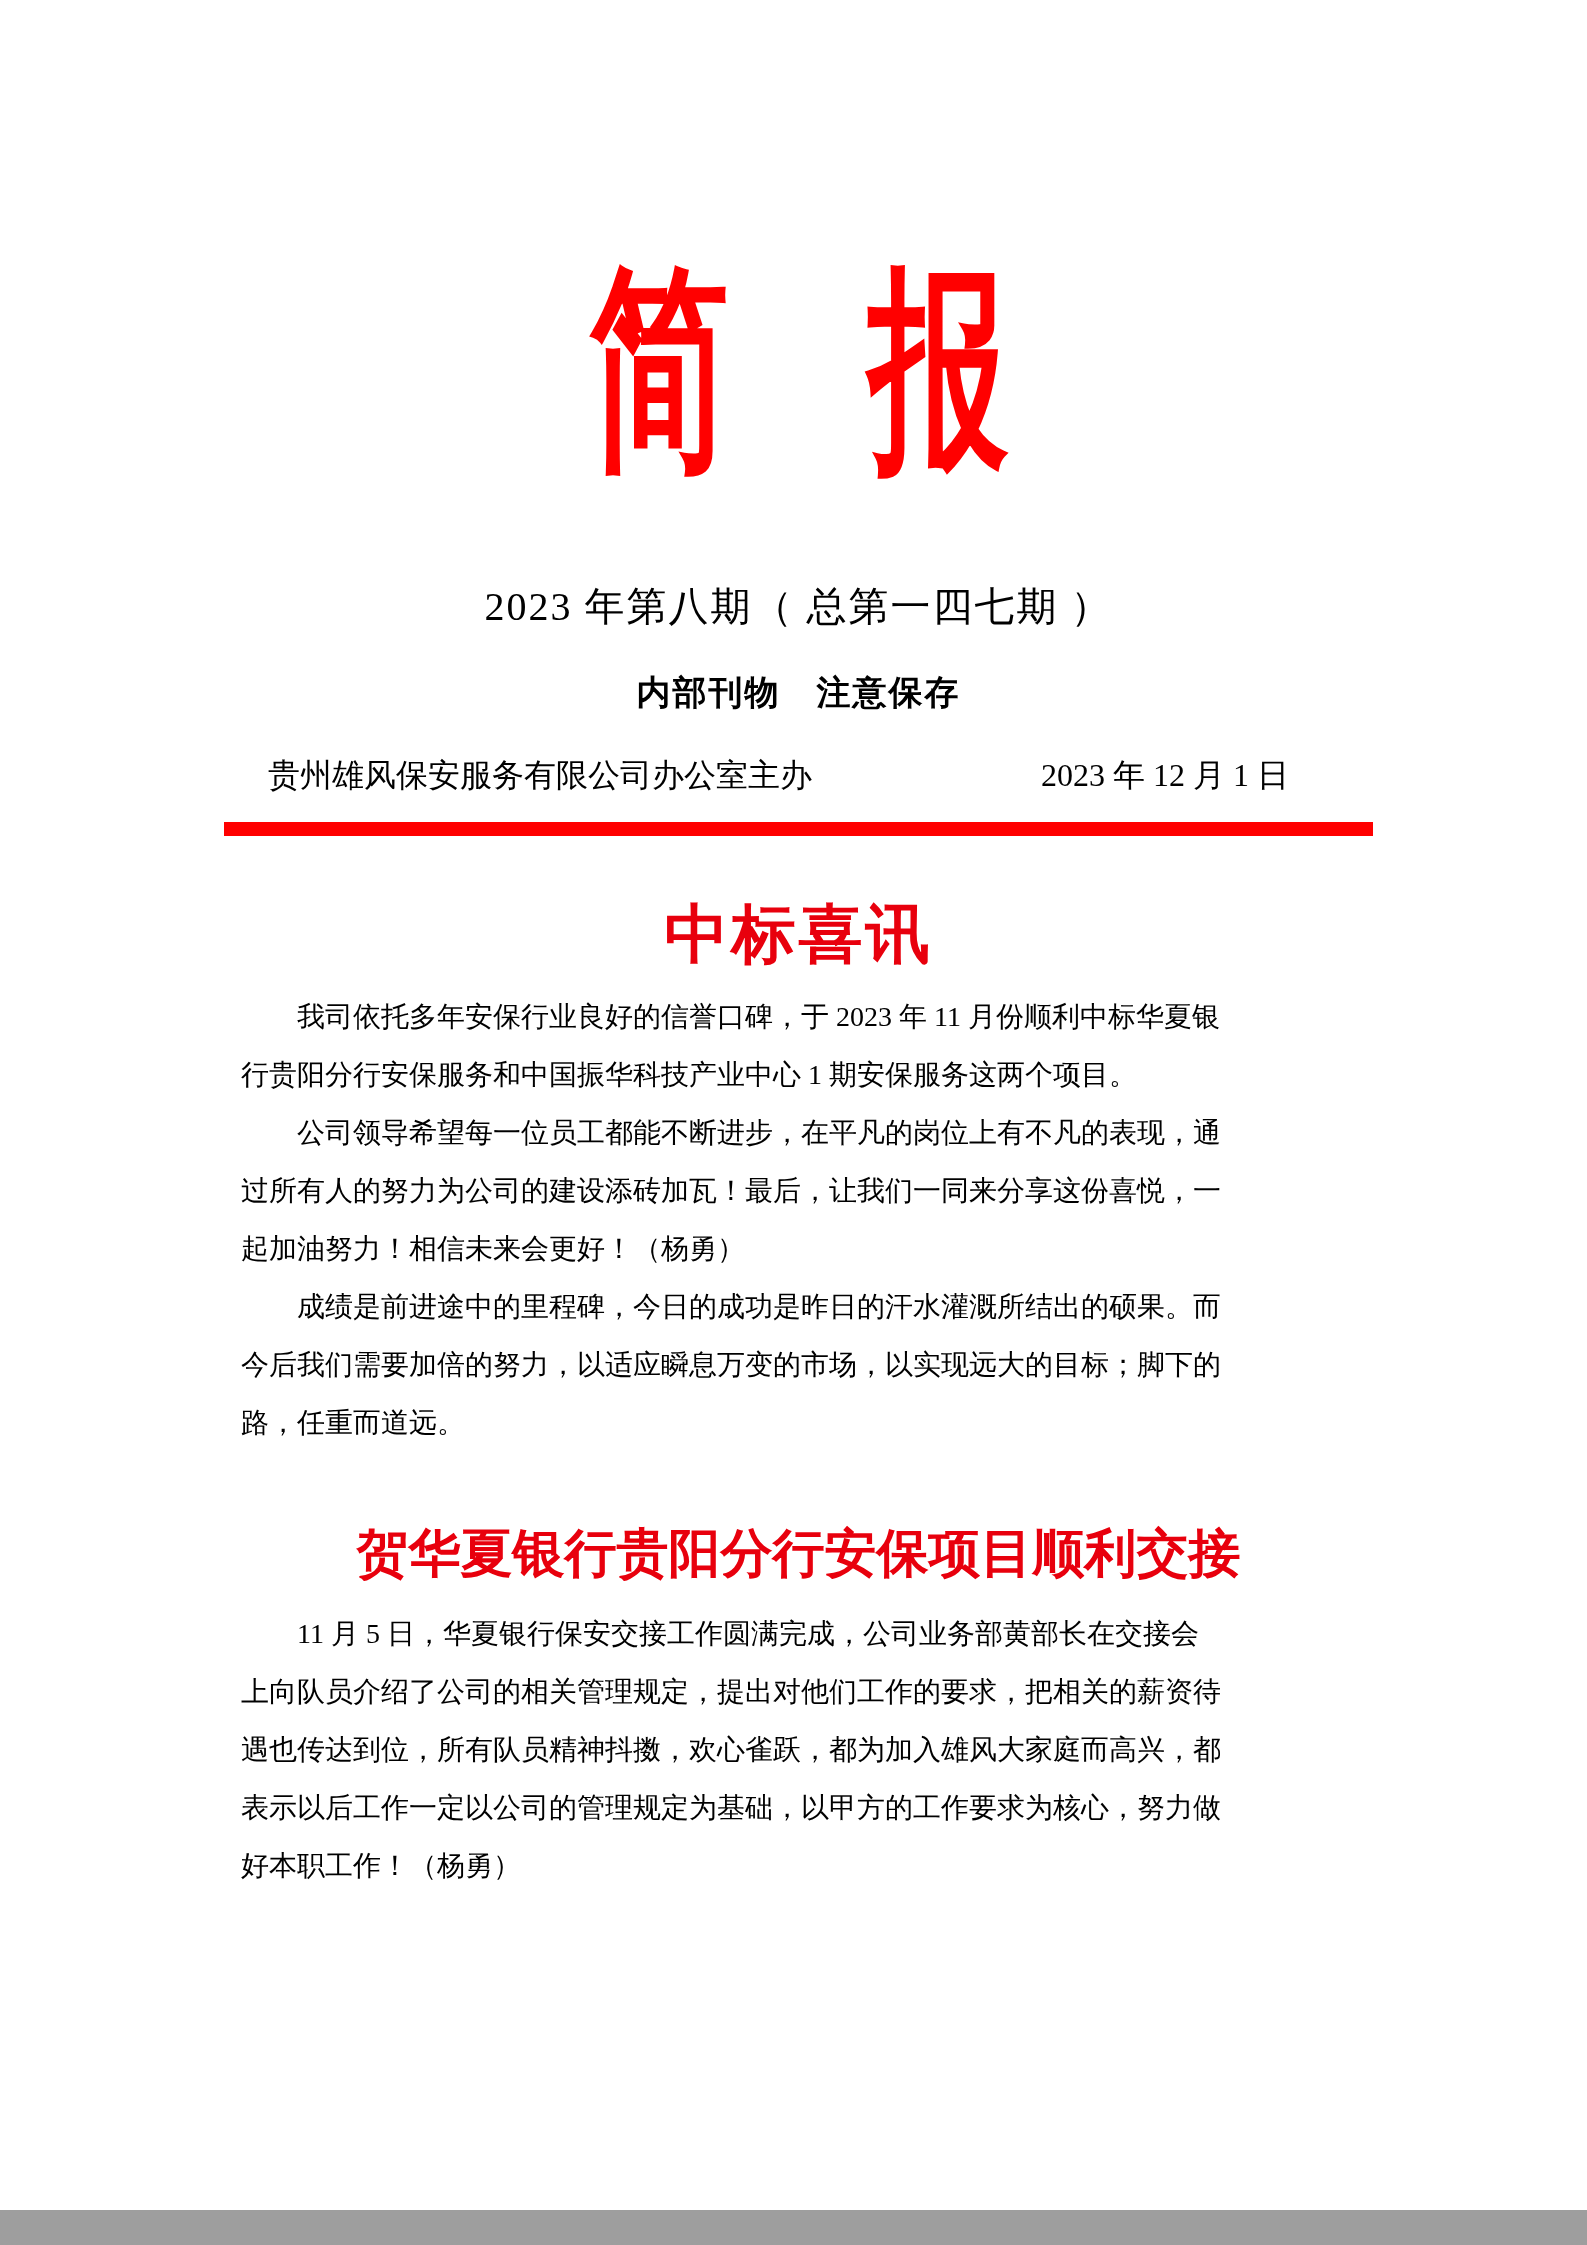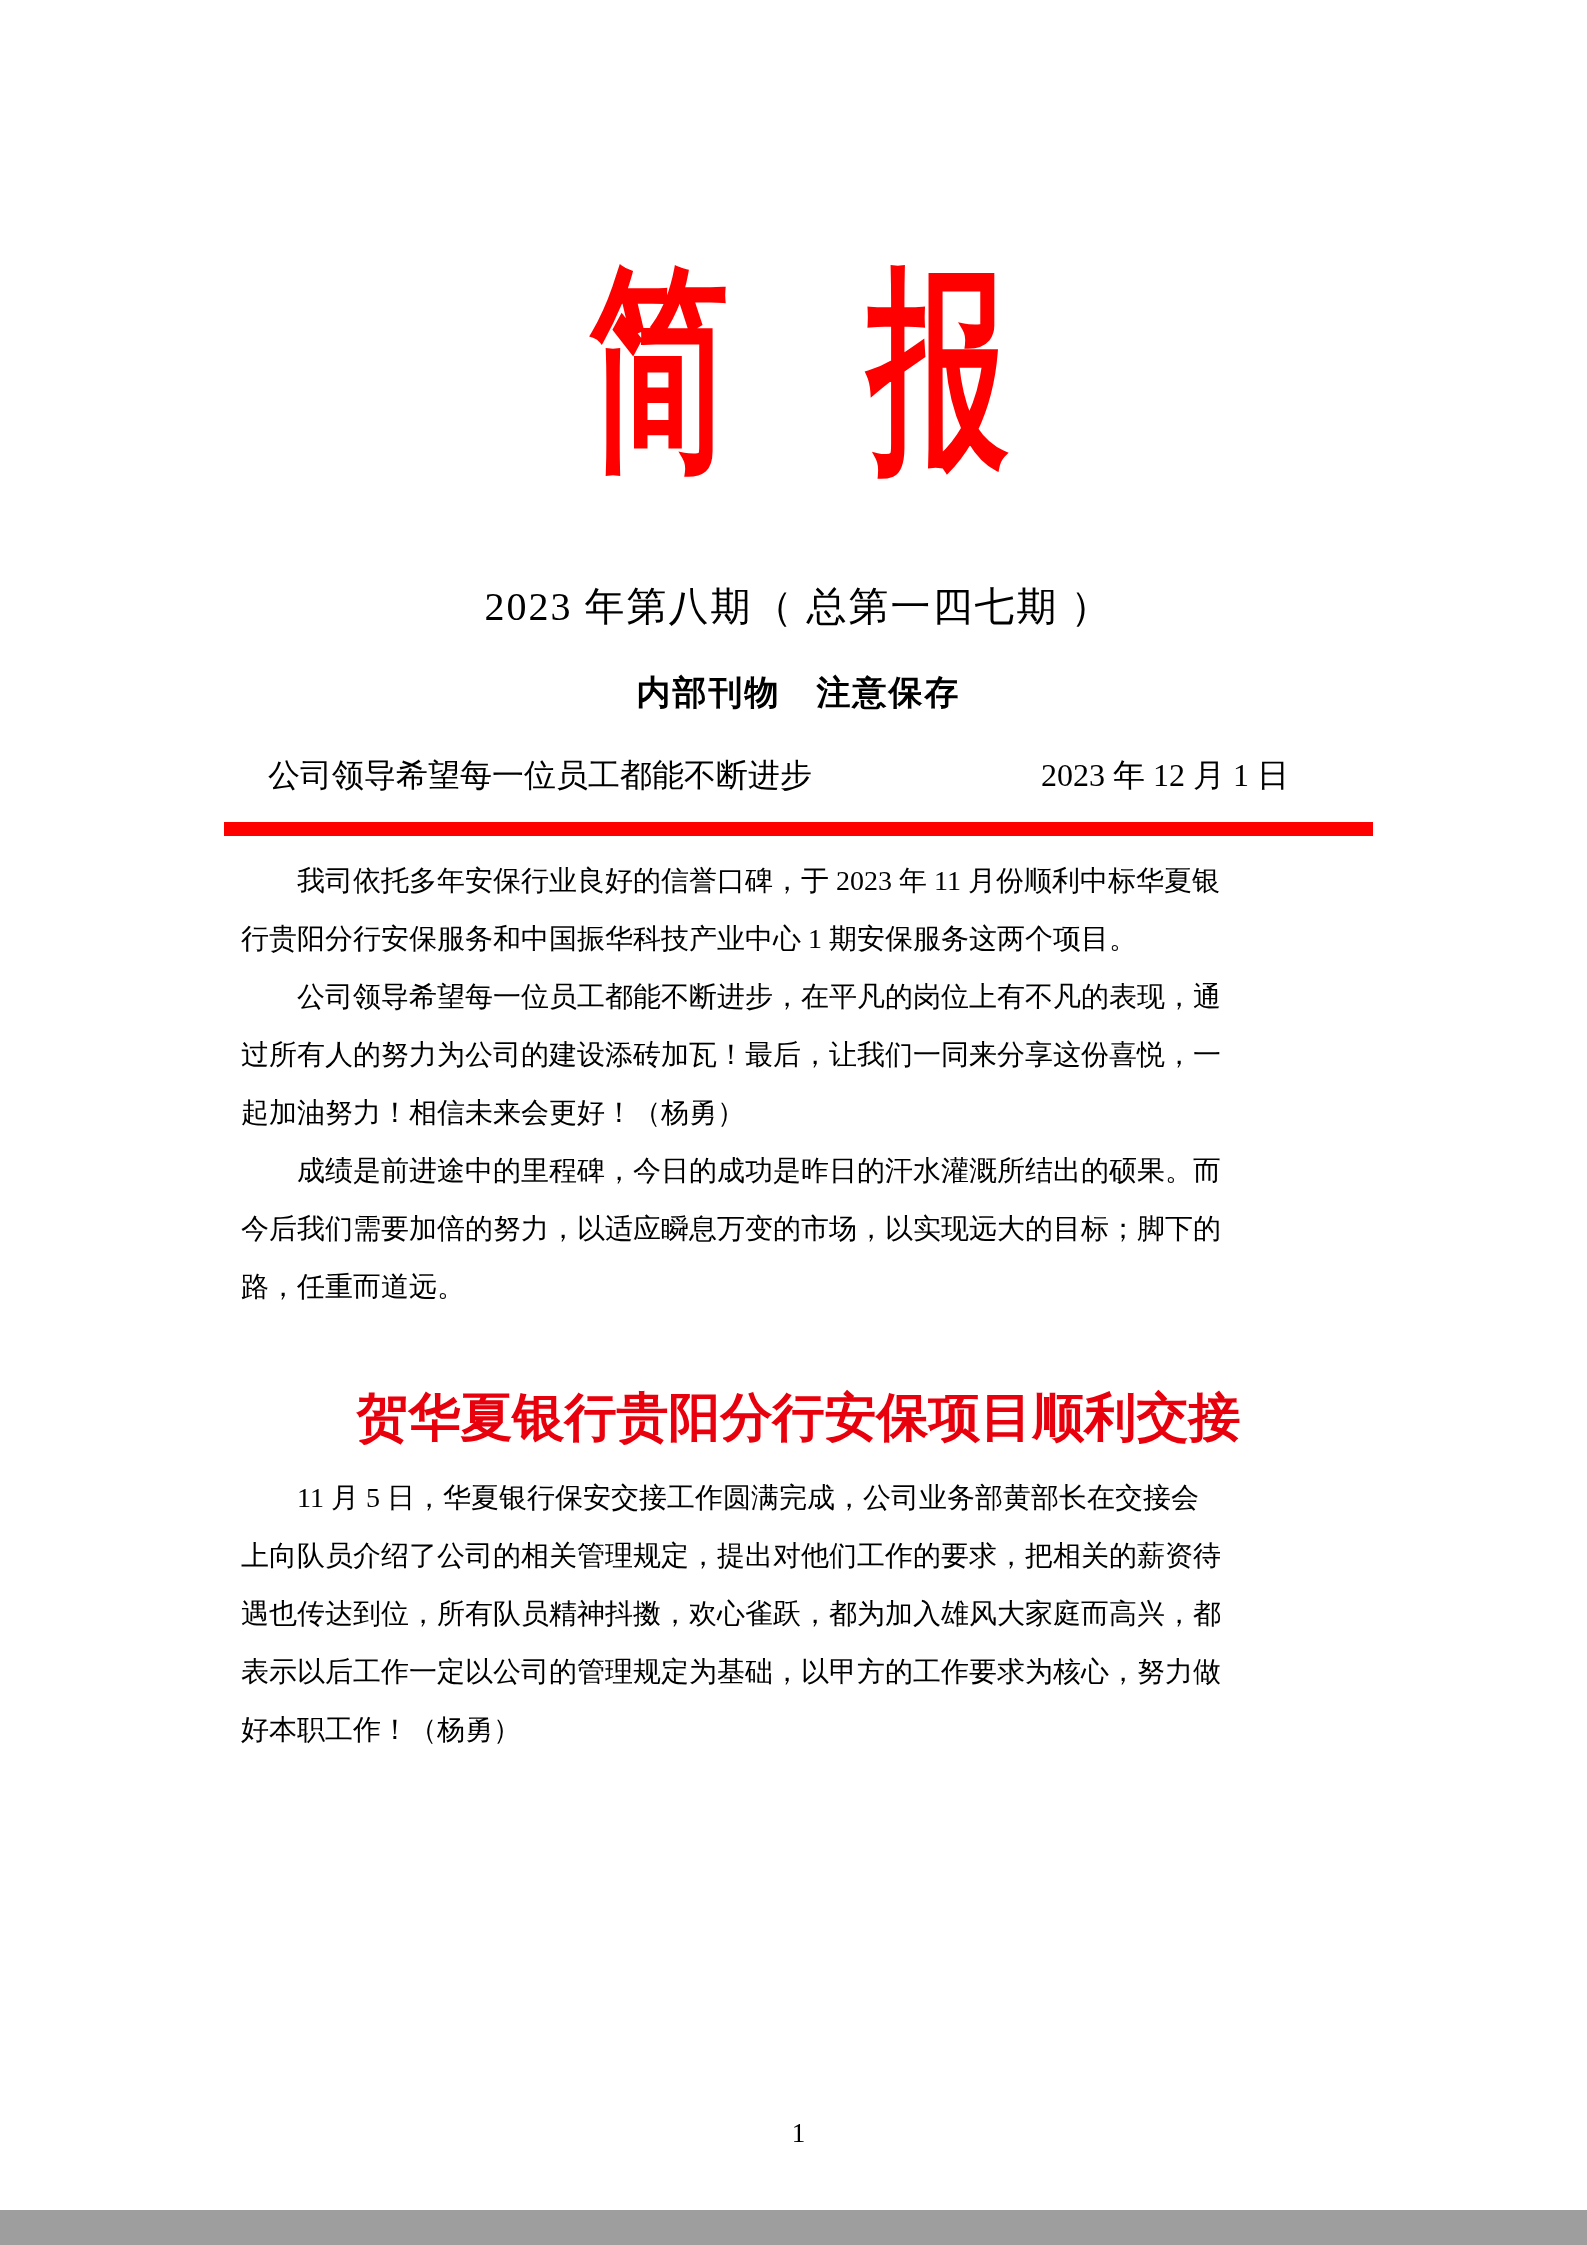--- a/index.html
+++ b/index.html
@@ -100,28 +100,29 @@
 <div class="page">
 
   <header>
     <h1 class="doc-title"><span class="doc-title-inner">简　报</span></h1>
 
     <div class="issue-line">2023 年第八期（ 总第一四七期 ）</div>
 
     <div class="notice-line">内部刊物　注意保存</div>
 
     <div class="publisher-row">
-      <span>公司领导希望每一位员工都能不断进步</span>
+      <span>贵州雄风保安服务有限公司办公室主办</span>
       <span class="pub-date">2023 年 12 月 1 日</span>
     </div>
 
     <div class="divider"></div>
   </header>
 
   <section class="article article-1">
+    <h2 class="article-heading heading-1">中标喜讯</h2>
     <p class="para">　　我司依托多年安保行业良好的信誉口碑，于 2023 年 11 月份顺利中标华夏银
 行贵阳分行安保服务和中国振华科技产业中心 1 期安保服务这两个项目。</p>
     <p class="para">　　公司领导希望每一位员工都能不断进步，在平凡的岗位上有不凡的表现，通
 过所有人的努力为公司的建设添砖加瓦！最后，让我们一同来分享这份喜悦，一
 起加油努力！相信未来会更好！（杨勇）</p>
     <p class="para">　　成绩是前进途中的里程碑，今日的成功是昨日的汗水灌溉所结出的硕果。而
 今后我们需要加倍的努力，以适应瞬息万变的市场，以实现远大的目标；脚下的
 路，任重而道远。</p>
   </section>
 

